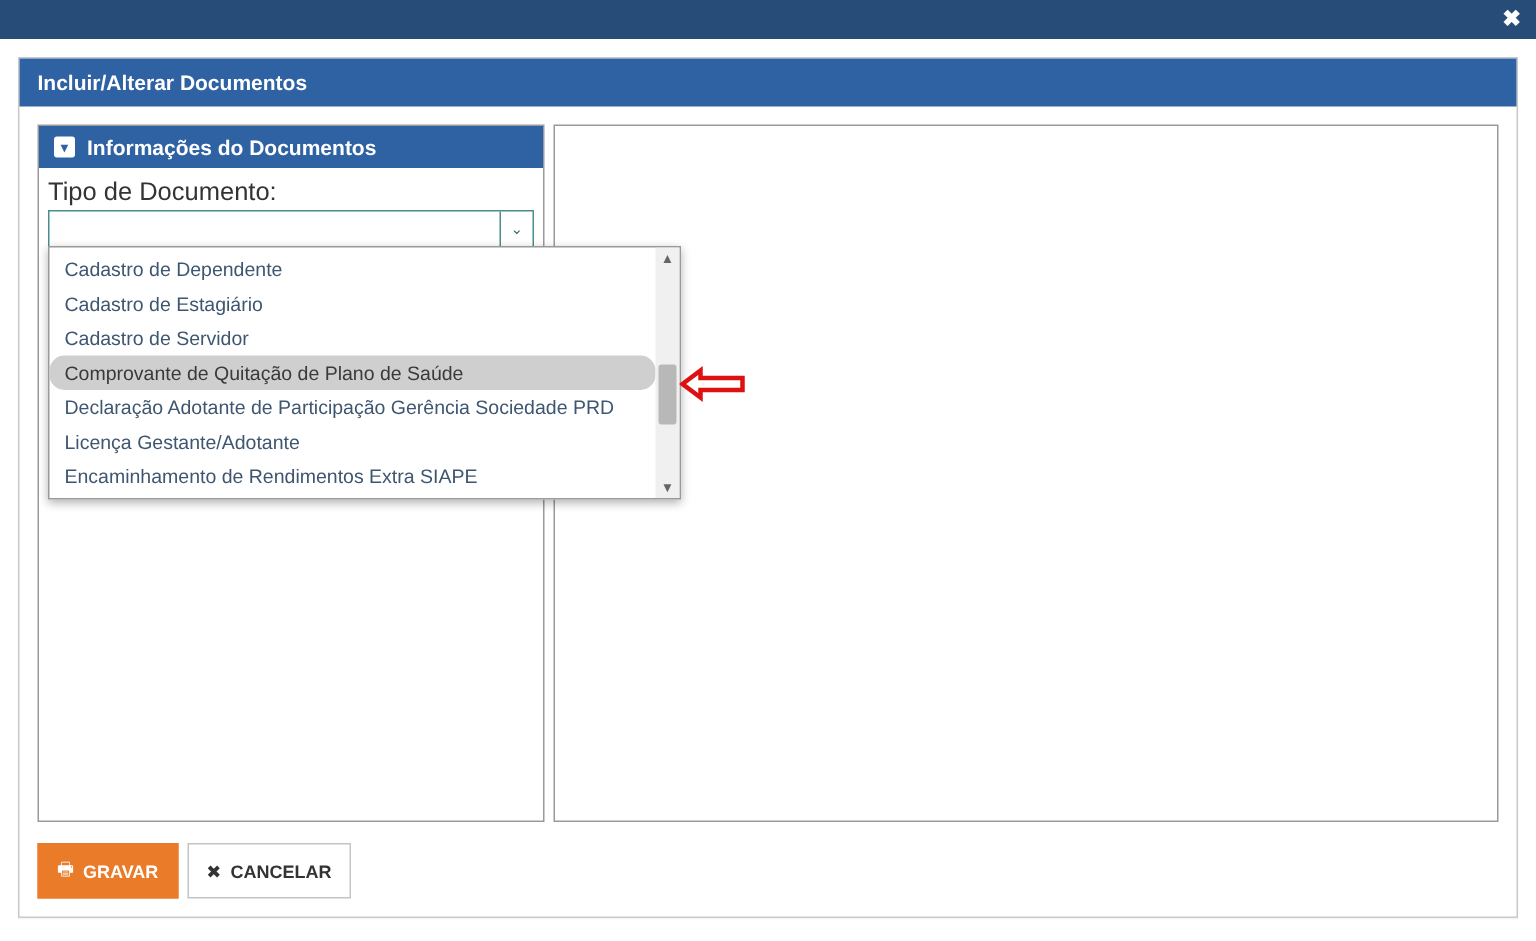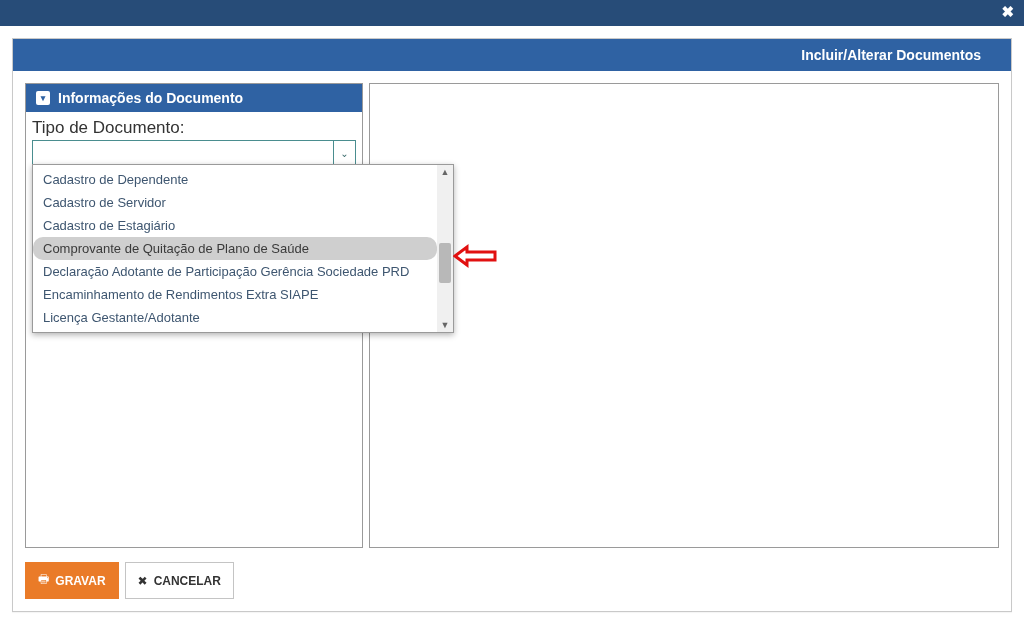--- a/index.html
+++ b/index.html
@@ -31,22 +31,21 @@
     .modal {
       border: 1px solid #c9c9c9;
       background: #fff;
       box-shadow: 0 1px 1px rgba(0,0,0,0.04);
     }
     .modal-header {
       background: #2f62a3;
       color: #fff;
       font-weight: bold;
       font-size: 14px;
-      padding: 8px 30px;
-      text-align: right;
+      padding: 8px 12px;
     }
     .modal-body {
       padding: 12px;
     }
     .panels {
       display: flex;
       gap: 6px;
       margin-bottom: 14px;
     }
     .panel-left {
@@ -223,21 +222,21 @@
   <div class="modal">
     <div class="modal-header">Incluir/Alterar Documentos</div>
 
     <div class="modal-body">
 
       <div class="panels">
 
         <div class="panel-left">
           <div class="section-header">
             <span class="caret-box">▾</span>
-            <span>Informações do Documento</span>
+            <span>Informações do Documentos</span>
           </div>
           <div class="field-area">
             <div class="field-label">Tipo de Documento:</div>
             <div class="select-box">
               <div class="select-value"></div>
               <div class="select-arrow">⌄</div>
             </div>
           </div>
         </div>
 
@@ -258,26 +257,26 @@
 
     </div>
   </div>
 
 </div>
 
 <div class="dropdown">
   <div class="dropdown-inner">
     <div class="option-list">
       <div class="option">Cadastro de Dependente</div>
+      <div class="option">Cadastro de Estagiário</div>
       <div class="option">Cadastro de Servidor</div>
-      <div class="option">Cadastro de Estagiário</div>
       <div class="option selected">Comprovante de Quitação de Plano de Saúde</div>
       <div class="option">Declaração Adotante de Participação Gerência Sociedade PRD</div>
+      <div class="option">Licença Gestante/Adotante</div>
       <div class="option">Encaminhamento de Rendimentos Extra SIAPE</div>
-      <div class="option">Licença Gestante/Adotante</div>
     </div>
     <div class="scrollbar">
       <div class="scroll-btn up">▲</div>
       <div class="scroll-thumb"></div>
       <div class="scroll-btn down">▼</div>
     </div>
   </div>
 </div>
 
 <svg class="redarrow" width="44" height="30" viewBox="0 0 44 30">

